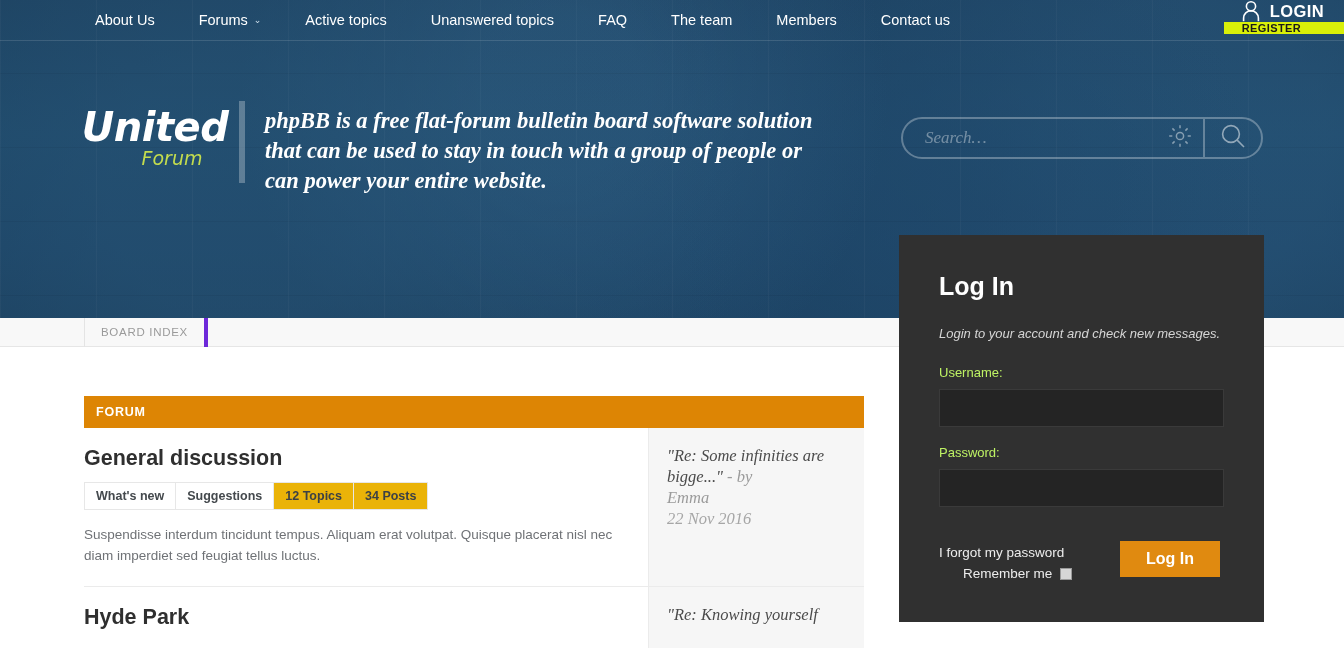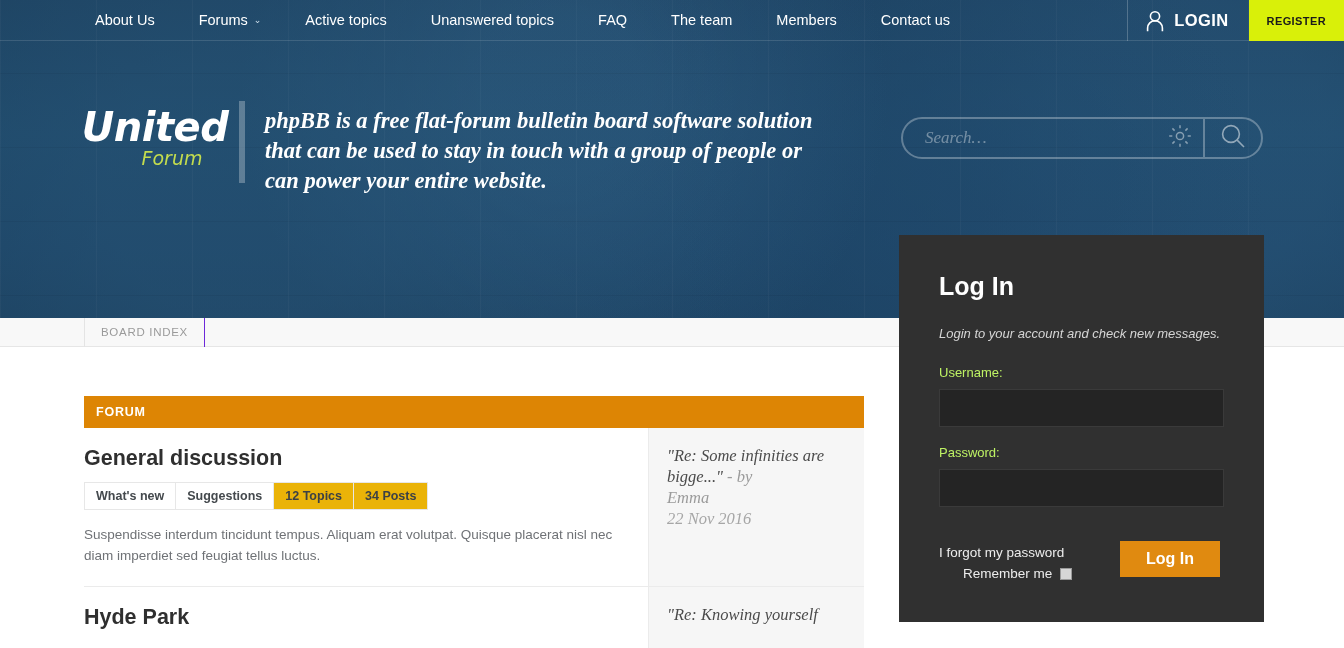--- a/index.html
+++ b/index.html
@@ -59,21 +59,21 @@
   .nav-caret {
     display: inline-block;
     margin-left: 6px;
     font-size: 9px;
     color: #cfe0ec;
     vertical-align: middle;
   }
   .topnav-right {
     position: absolute; right: 0; top: 0;
     height: 41px;
-    display: flex; align-items: stretch;
+    display: flex; align-items: stretch; flex-direction: column;
   }
   .nav-sep {
     width: 1px; background: rgba(255,255,255,0.22);
     margin: 0;
   }
   .login-btn {
     display: flex; align-items: center; gap: 9px;
     padding: 0 20px 0 17px;
     color: #ffffff;
     font-size: 16.5px;
@@ -175,21 +175,21 @@
     width: 1344px; height: 29px;
     background: #f8f8f8;
     border-bottom: 1px solid #e6e6e6;
     z-index: 3;
   }
   .crumb {
     position: absolute; left: 84px; top: 0;
     height: 29px; line-height: 29px;
     padding: 0 16px;
     border-left: 1px solid #e4e4e4;
-    border-right: 1px solid #6d28d9;
+    border-right: 4px solid #6d28d9;
     color: #9a9a9a;
     font-size: 11.5px;
     letter-spacing: .7px;
     cursor: pointer;
   }
 
   
   .content { position: absolute; left: 0; top: 347px; width: 1344px; height: 301px; background: #fff; }
   .forum-block { position: absolute; left: 84px; top: 49px; width: 780px; }
   .forum-head {

